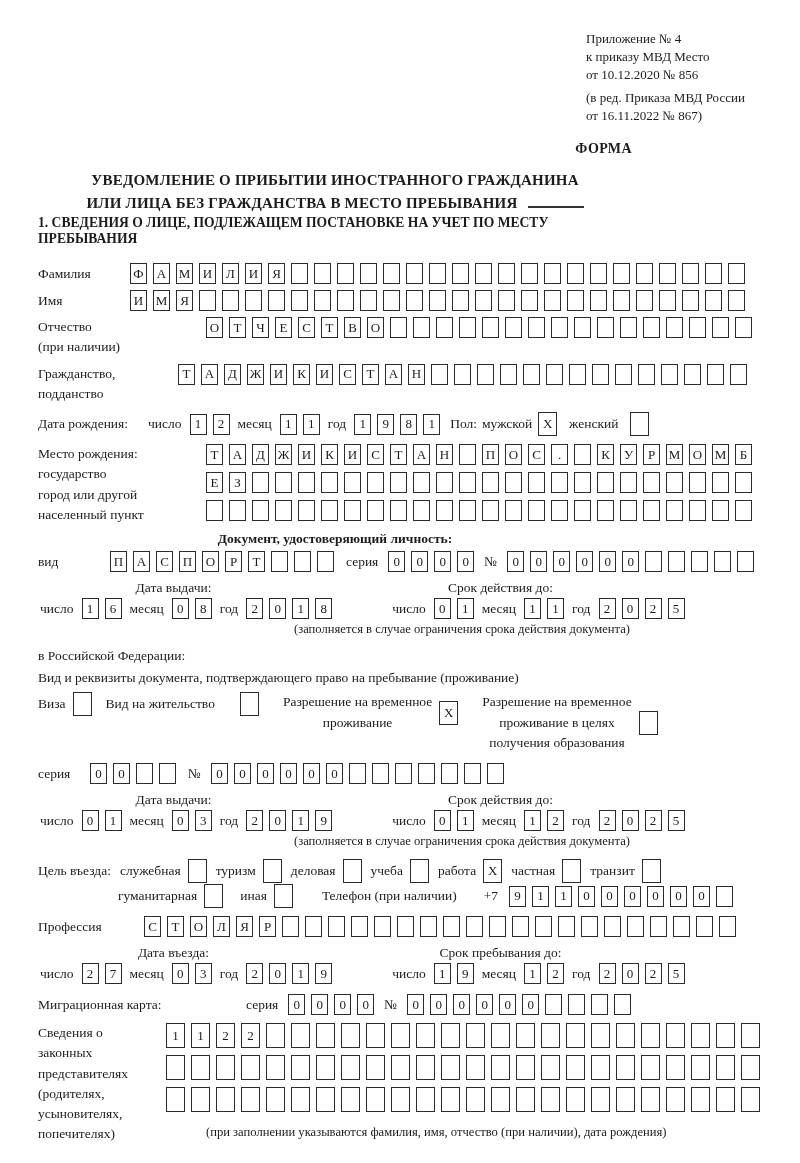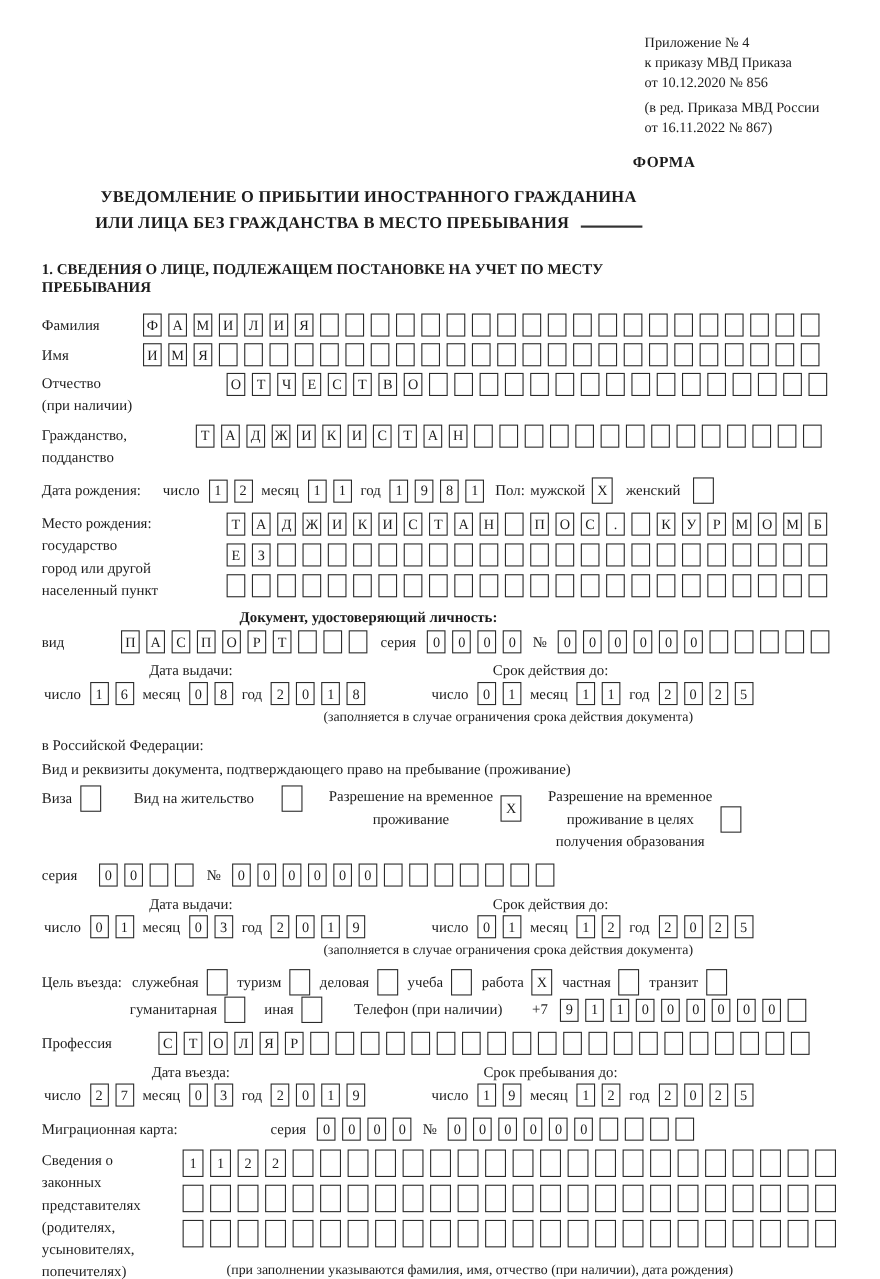--- a/index.html
+++ b/index.html
@@ -11,21 +11,21 @@
   }
   .page { width:660px; height:1163px; padding:30px 28px 0 38px; position:relative; }
 
   .appendix { margin-left:548px; width:190px; font-size:13px; line-height:1.38; }
   .appendix .ed { margin-top:5px; }
   .forma { text-align:right; font-weight:bold; margin-top:16px; font-size:14px; letter-spacing:.4px; }
 
   .title { text-align:center; font-weight:bold; font-size:15px; line-height:1.55; margin-top:12px; letter-spacing:.2px; }
   .uline { display:inline-block; width:56px; border-bottom:2px solid #333; margin-left:10px; vertical-align:baseline; }
 
-  .sec1 { font-weight:bold; font-size:13.6px; margin-top:22px; }
+  .sec1 { font-weight:bold; font-size:13.6px; }
 
   .frow { display:flex; align-items:center; margin-top:6px; }
   .frow.top { align-items:flex-start; }
   .lbl { flex:0 0 auto; }
   .lblcol { flex:0 0 auto; line-height:1.5; }
   .w92  { width:92px; }  .w140 { width:140px; } .w168 { width:168px; }
   .w72  { width:72px; }  .w106 { width:106px; } .w128 { width:128px; }
 
   .cells { display:flex; gap:6px; flex:0 0 auto; }
   .cell {
@@ -59,21 +59,21 @@
   .mt4{margin-top:4px;} .mt8{margin-top:8px;font-family:Liberation Serif, serif;} .mt10{margin-top:10px;} .mt16{margin-top:16px;}
   .ml12{margin-left:12px;} .ml10{margin-left:10px;} .ml40{margin-left:40px;}
 </style>
 </head>
 <body>
 
 <div class="page">
 
   <div class="appendix">
     <div>Приложение № 4</div>
-    <div>к приказу МВД Приказа</div>
+    <div>к приказу МВД Место</div>
     <div>от 10.12.2020 № 856</div>
     <div class="ed">(в ред. Приказа МВД России</div>
     <div>от 16.11.2022 № 867)</div>
   </div>
 
   <div class="forma">ФОРМА</div>
 
   <div class="title">
     <div>УВЕДОМЛЕНИЕ О ПРИБЫТИИ ИНОСТРАННОГО ГРАЖДАНИНА</div>
     <div><span>ИЛИ ЛИЦА БЕЗ ГРАЖДАНСТВА В МЕСТО ПРЕБЫВАНИЯ</span><span class="uline"></span></div>
@@ -425,21 +425,21 @@
     <div>Вид и реквизиты документа, подтверждающего право на пребывание (проживание)</div>
   </div>
 
   <div class="frow permits">
     <span class="pair">
       <span class="plbl">Виза</span>
       <span class="cells chk">
           <span class="cell"></span>
         </span>
     </span>
-    <span class="pair" style="margin-left:16px">
+    <span class="pair" style="margin-left:0">
       <span class="plbl">Вид на жительство</span>
       <span class="cells chk" style="margin-left:18px">
           <span class="cell"></span>
         </span>
     </span>
     <span class="pair" style="margin-left:10px">
       <span class="plbl center">
         <div>Разрешение на временное</div>
         <div>проживание</div>
       </span>

